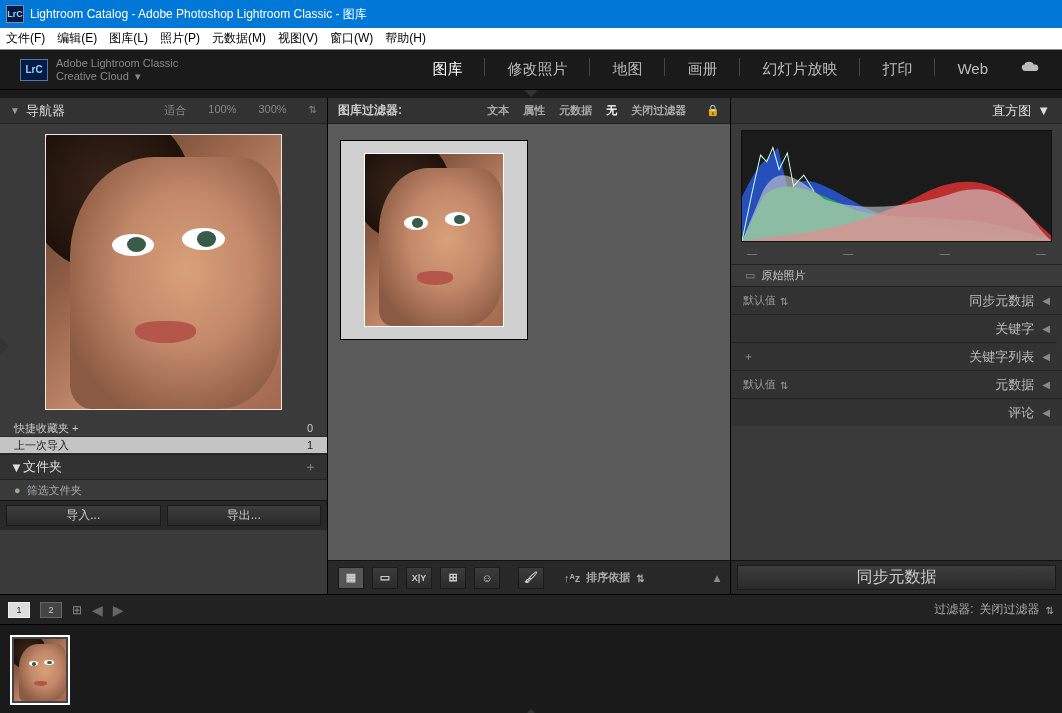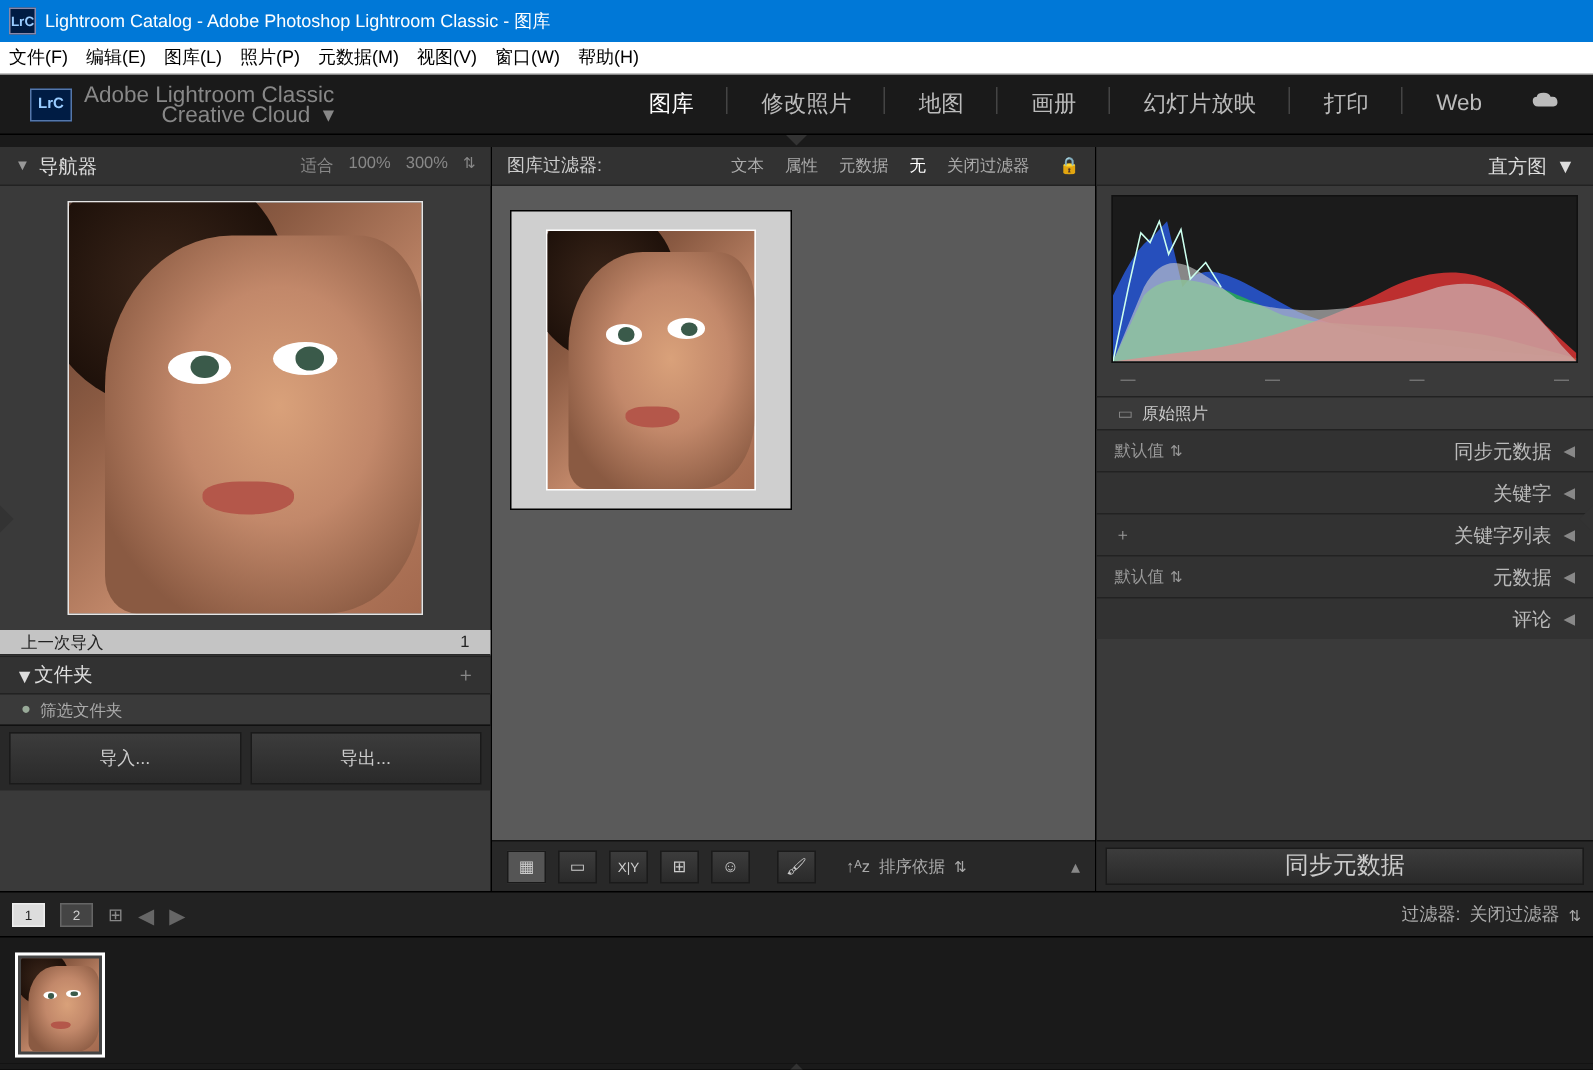--- a/index.html
+++ b/index.html
@@ -4,44 +4,44 @@
 <style>
 * { margin: 0; padding: 0; box-sizing: border-box; font-family: "Microsoft YaHei", Arial, sans-serif; }
 body { width: 1062px; height: 713px; background: #000; color: #aaa; font-size: 12px; overflow: hidden; }
 .titlebar { height: 28px; background: #0078d7; color: #fff; display: flex; align-items: center; padding: 0 6px; gap: 6px; }
 .titlebar .lrc-icon { width: 18px; height: 18px; background: #001c44; border: 1px solid #88a; display: flex; align-items: center; justify-content: center; font-size: 9px; font-weight: bold; color: #9cf; }
 .menubar { height: 22px; background: #fff; color: #000; display: flex; align-items: center; padding: 0 0; border-bottom: 1px solid #888; }
 .menubar span { padding: 0 6px; cursor: default; }
 .topchrome { height: 40px; background: #1a1a1a; display: flex; align-items: center; padding: 0 20px; justify-content: space-between; border-bottom: 1px solid #000; position: relative; }
 .topchrome .brand { display: flex; align-items: center; gap: 8px; color: #888; }
 .brand .lrc-badge { width: 28px; height: 22px; background: #001c44; border: 1px solid #5577aa; display: flex; align-items: center; justify-content: center; font-size: 10px; font-weight: bold; color: #9cf; }
-.brand .brand-text { font-size: 15px; line-height: 13px; text-align: right; }
+.brand .brand-text { font-size: 11px; line-height: 13px; }
 .modules { display: flex; gap: 22px; align-items: flex-start; }
 .modules span { color: #bbb; font-size: 15px; cursor: default; padding: 2px 0; }
 .modules span.active { color: #fff; }
 .modules .sep { width: 1px; height: 18px; background: #444; }
 .cloud-icon { width: 22px; height: 14px; display: inline-block; margin-left: 10px; }
 .triangle-down { width: 0; height: 0; border-left: 7px solid transparent; border-right: 7px solid transparent; border-top: 7px solid #333; position: relative; margin: 0 auto; }
 .panel-notch { height: 8px; background: #1a1a1a; display: flex; justify-content: center; align-items: flex-start; }
 .main { display: flex; height: 496px; }
 .left-col { width: 328px; background: #3a3a3a; display: flex; flex-direction: column; border-right: 1px solid #000; position: relative; }
 .panel-header { height: 26px; background: #323232; display: flex; align-items: center; padding: 0 10px; color: #ddd; font-size: 13px; border-bottom: 1px solid #222; }
 .panel-header .disc { margin-right: 6px; font-size: 10px; color: #999; }
-.panel-header .options { margin-left: auto; display: flex; gap: 10px; color: #888; font-size: 11px; }
+.panel-header .options { margin-left: auto; display: flex; gap: 22px; color: #888; font-size: 11px; }
 .nav-preview { flex: 0 0 auto; padding: 10px 24px; display: flex; justify-content: center; }
 .nav-img { width: 237px; height: 276px; border: 1px solid #e6e6e6; background: linear-gradient(135deg, #5a3a2e 0%, #8a5a42 30%, #c2886a 60%, #a3694e 100%); overflow: hidden; position: relative; }
 .collections { background: #3a3a3a; }
 .coll-row { height: 17px; display: flex; align-items: center; padding: 0 14px; color: #ccc; font-size: 11px; border-bottom: 1px solid #2a2a2a; justify-content: space-between; }
 .coll-row.sel { background: #c4c4c4; color: #222; }
 .folders-hdr { height: 26px; background: #323232; display: flex; align-items: center; padding: 0 10px; color: #ddd; font-size: 13px; border-top: 1px solid #222; border-bottom: 1px solid #222; }
 .folders-hdr .plus { margin-left: auto; color: #888; }
 .filter-folders { height: 20px; display: flex; align-items: center; padding: 0 14px; color: #aaa; font-size: 11px; }
-.io-buttons { height: 44px; background: #282828; display: flex; gap: 6px; padding: 4px 6px; border-top: 1px solid #111; }
+.io-buttons { height: 30px; background: #282828; display: flex; gap: 6px; padding: 4px 6px; border-top: 1px solid #111; }
 .io-buttons button { flex: 1; background: linear-gradient(#3c3c3c, #2a2a2a); border: 1px solid #1a1a1a; color: #ccc; font-size: 12px; cursor: pointer; }
-.center-col { width: 402px; background: #4a4a4a; display: flex; flex-direction: column; position: relative; }
+.center-col { width: 402px; background: #4a4a4a; display: flex; flex-direction: column; position: relative; font-weight: bold; }
 .filter-bar { height: 26px; background: #323232; display: flex; align-items: center; padding: 0 10px; gap: 14px; color: #aaa; font-size: 11px; border-bottom: 1px solid #222; }
 .filter-bar .lbl { color: #ccc; font-size: 12px; margin-right: auto; }
 .filter-bar span.active { color: #fff; }
 .filter-bar .lock { margin-left: 6px; color: #888; }
 .grid-area { flex: 1; background: #5a5a5a; padding: 16px 12px; overflow: auto; display: flex; flex-wrap: wrap; align-content: flex-start; gap: 10px; }
 .thumb-cell { width: 188px; height: 200px; background: #cfcfcf; border: 1px solid #000; padding: 10px; display: flex; align-items: center; justify-content: center; }
 .thumb-img { width: 140px; height: 174px; border: 1px solid #fff; background: linear-gradient(135deg, #5a3a2e 0%, #8a5a42 30%, #c2886a 60%, #a3694e 100%); position: relative; overflow: hidden; }
 .toolbar { height: 34px; background: #282828; display: flex; align-items: center; padding: 0 10px; gap: 8px; border-top: 1px solid #111; color: #aaa; }
 .tool-btn { width: 26px; height: 22px; background: linear-gradient(#3c3c3c,#2a2a2a); border: 1px solid #1a1a1a; display: flex; align-items: center; justify-content: center; font-size: 11px; color: #ccc; }
 .tool-btn.active { background: #555; }
@@ -152,20 +152,24 @@
         <div class="face">
             <div class="hair"></div>
             <div class="skin"></div>
             <div class="eye eye1"></div>
             <div class="eye eye2"></div>
             <div class="lips"></div>
           </div>
       </div>
     </div>
     <div class="collections">
+      <div class="coll-row">
+        <span>快捷收藏夹  +</span>
+        <span>0</span>
+      </div>
       <div class="coll-row sel">
         <span>上一次导入</span>
         <span>1</span>
       </div>
     </div>
     <div class="folders-hdr">
       <span class="disc">▼</span>
       <span>文件夹</span>
       <span class="plus">＋</span>
     </div>

